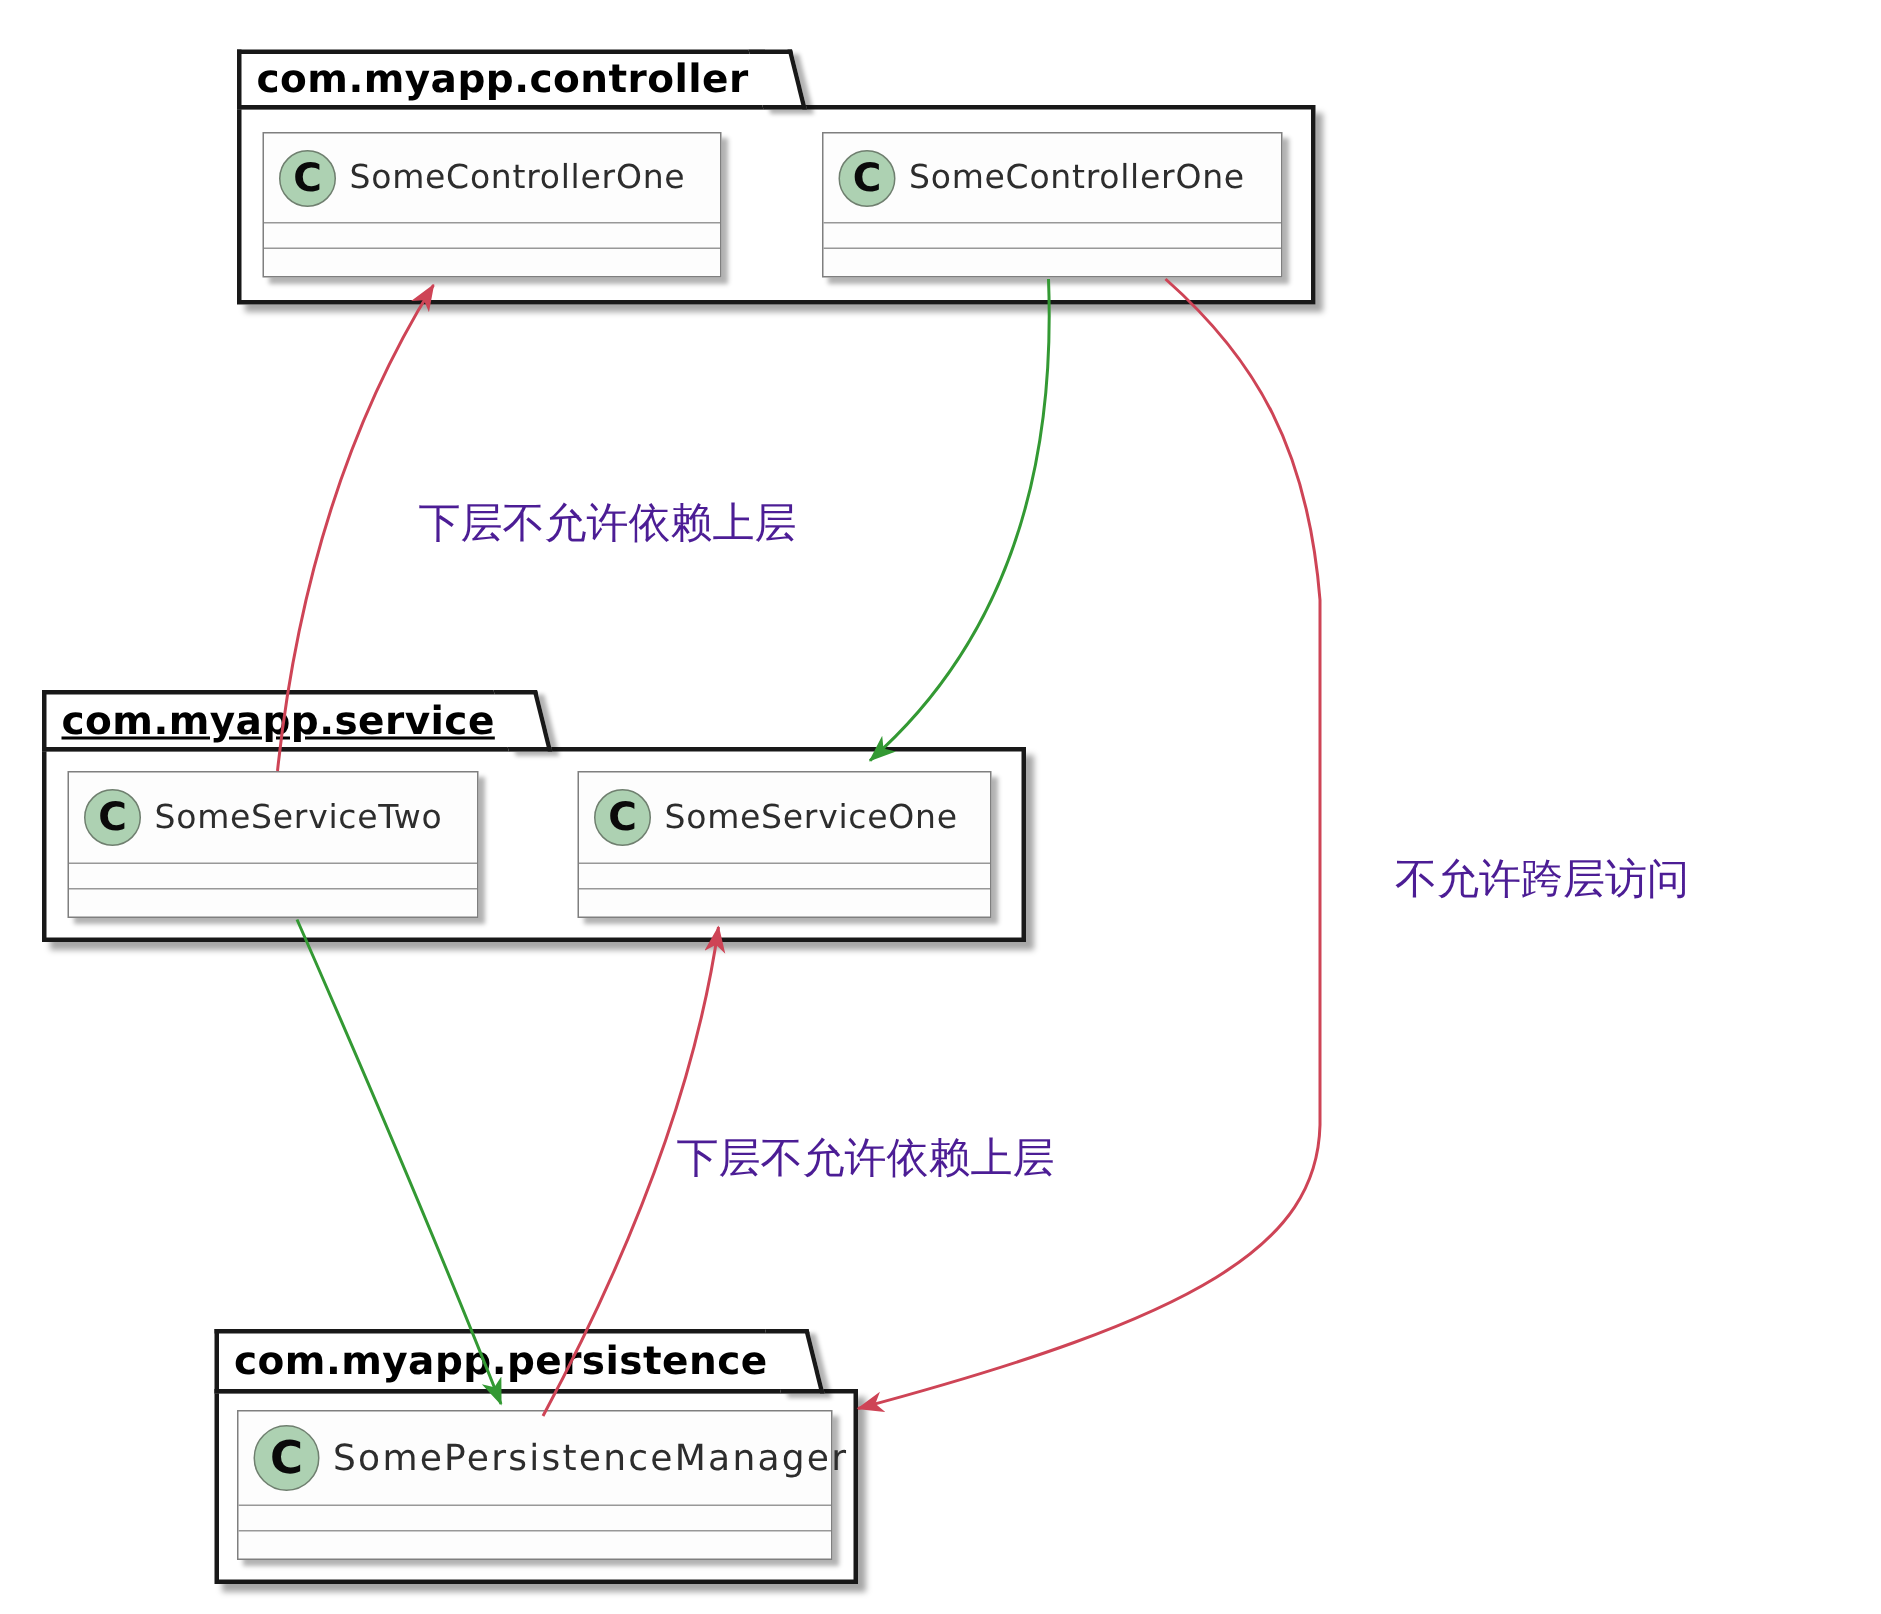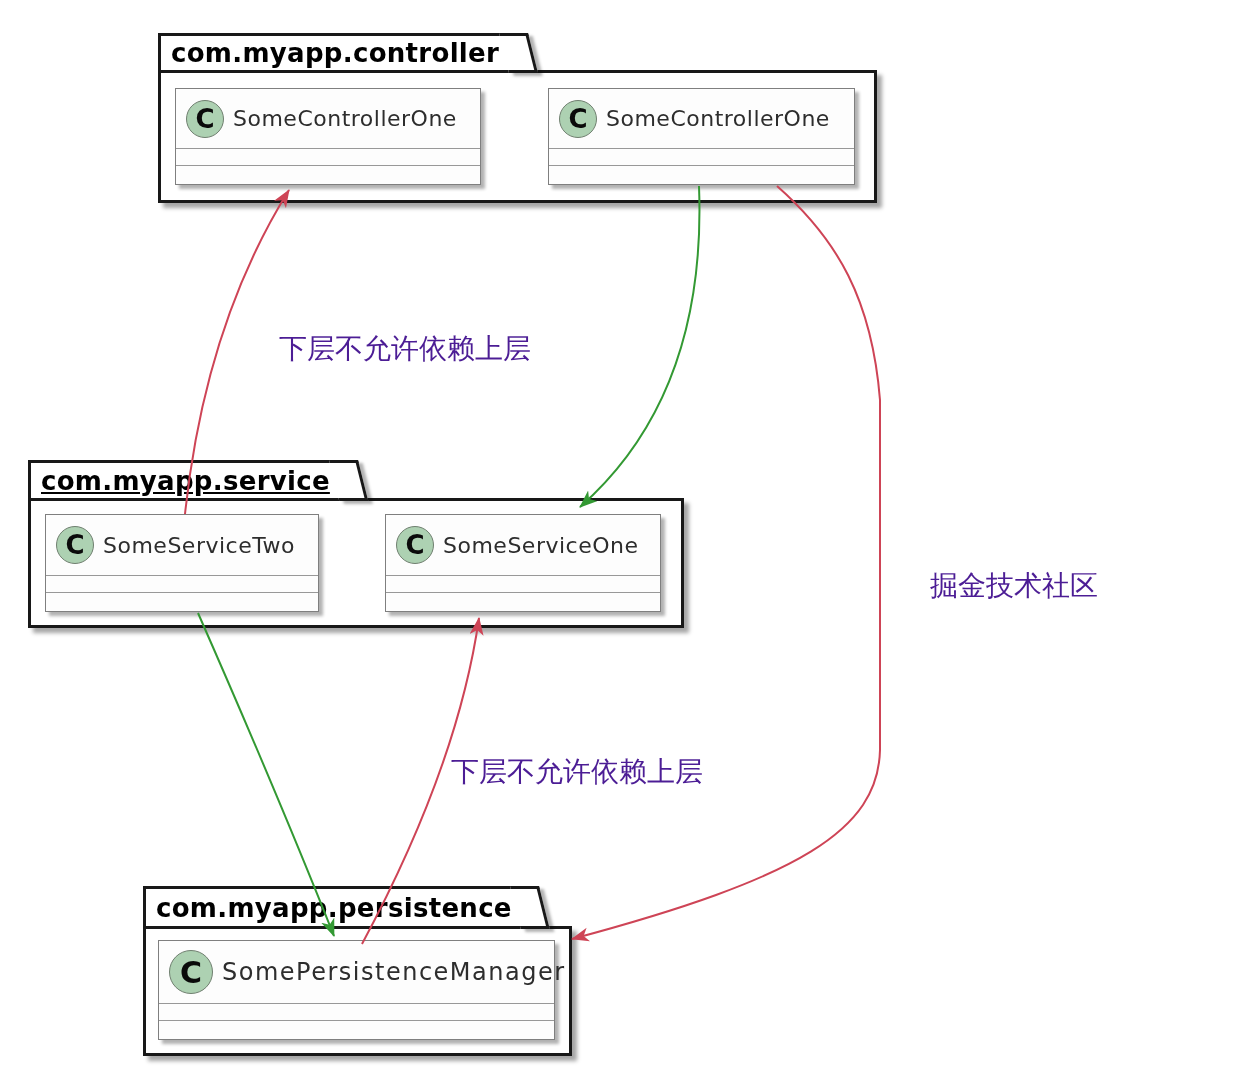--- a/index.html
+++ b/index.html
@@ -156,16 +156,16 @@
 
     <path d="M198,613 Q278,795 334,936" fill="none" stroke-width="2" marker-end="url(#ah-green)" stroke="#339933"></path>
 
     <path d="M362,944 Q458,765 479,618" fill="none" stroke-width="2" marker-end="url(#ah-red)" stroke="#ce4456"></path>
   </svg>
 
   <div class="edge-label" style="left:279px;top:330px;">下层不允许依赖上层</div>
 
   <div class="edge-label" style="left:451px;top:753px;">下层不允许依赖上层</div>
 
-  <div class="edge-label" style="left:930px;top:567px;">掘金技术社区</div>
+  <div class="edge-label" style="left:930px;top:567px;">不允许跨层访问</div>
 
 
 </div>
 
 </body></html>

